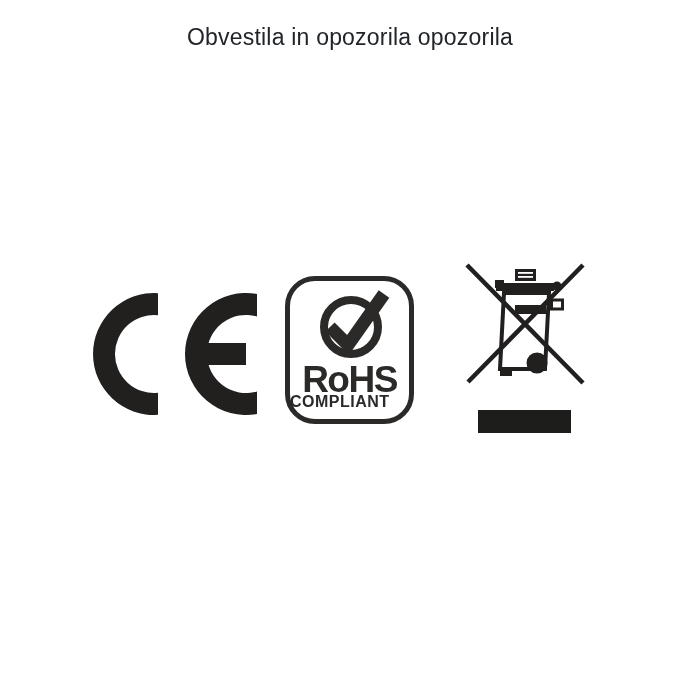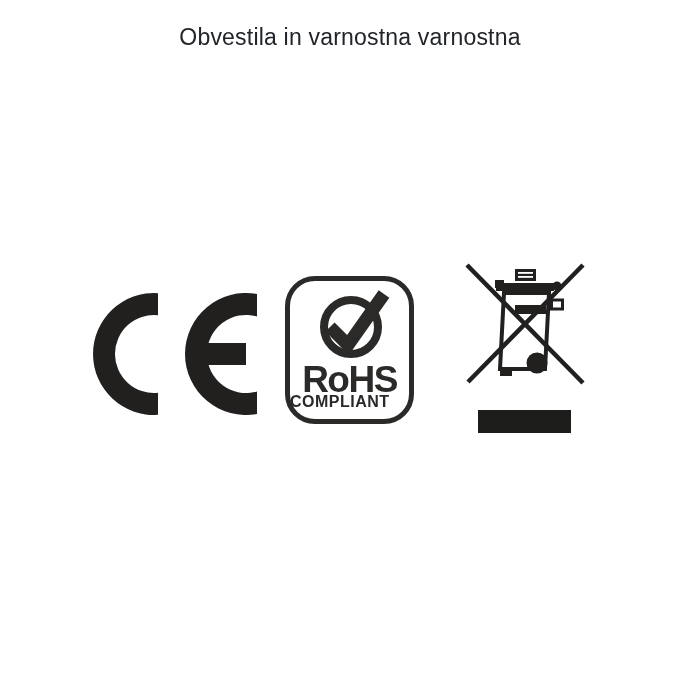--- a/index.html
+++ b/index.html
@@ -30,21 +30,21 @@
     position:absolute;left:0;top:113px;width:119px;
     font-size:16px;line-height:1;font-weight:bold;color:#2b2a29;
     letter-spacing:0.5px;white-space:nowrap;
   }
 </style>
 </head>
 <body>
 
 <main>
 
-  <h1 class="page-title">Obvestila in varnostna varnostna</h1>
+  <h1 class="page-title">Obvestila in opozorila opozorila</h1>
 
   <div class="symbols-row">
 
     <svg class="ce-svg" width="164" height="122" viewBox="0 0 164 122" aria-hidden="true">
       <g fill="#221f1f">
 
         <path d="M65,0.13 A61,61 0 1 0 65,121.87 L65,99.79 A39,39 0 1 1 65,22.21 Z"></path>
 
         <path d="M164,1 A61,61 0 1 0 164,121 L164,98.42 A39,39 0 1 1 164,23.58 Z"></path>
 

